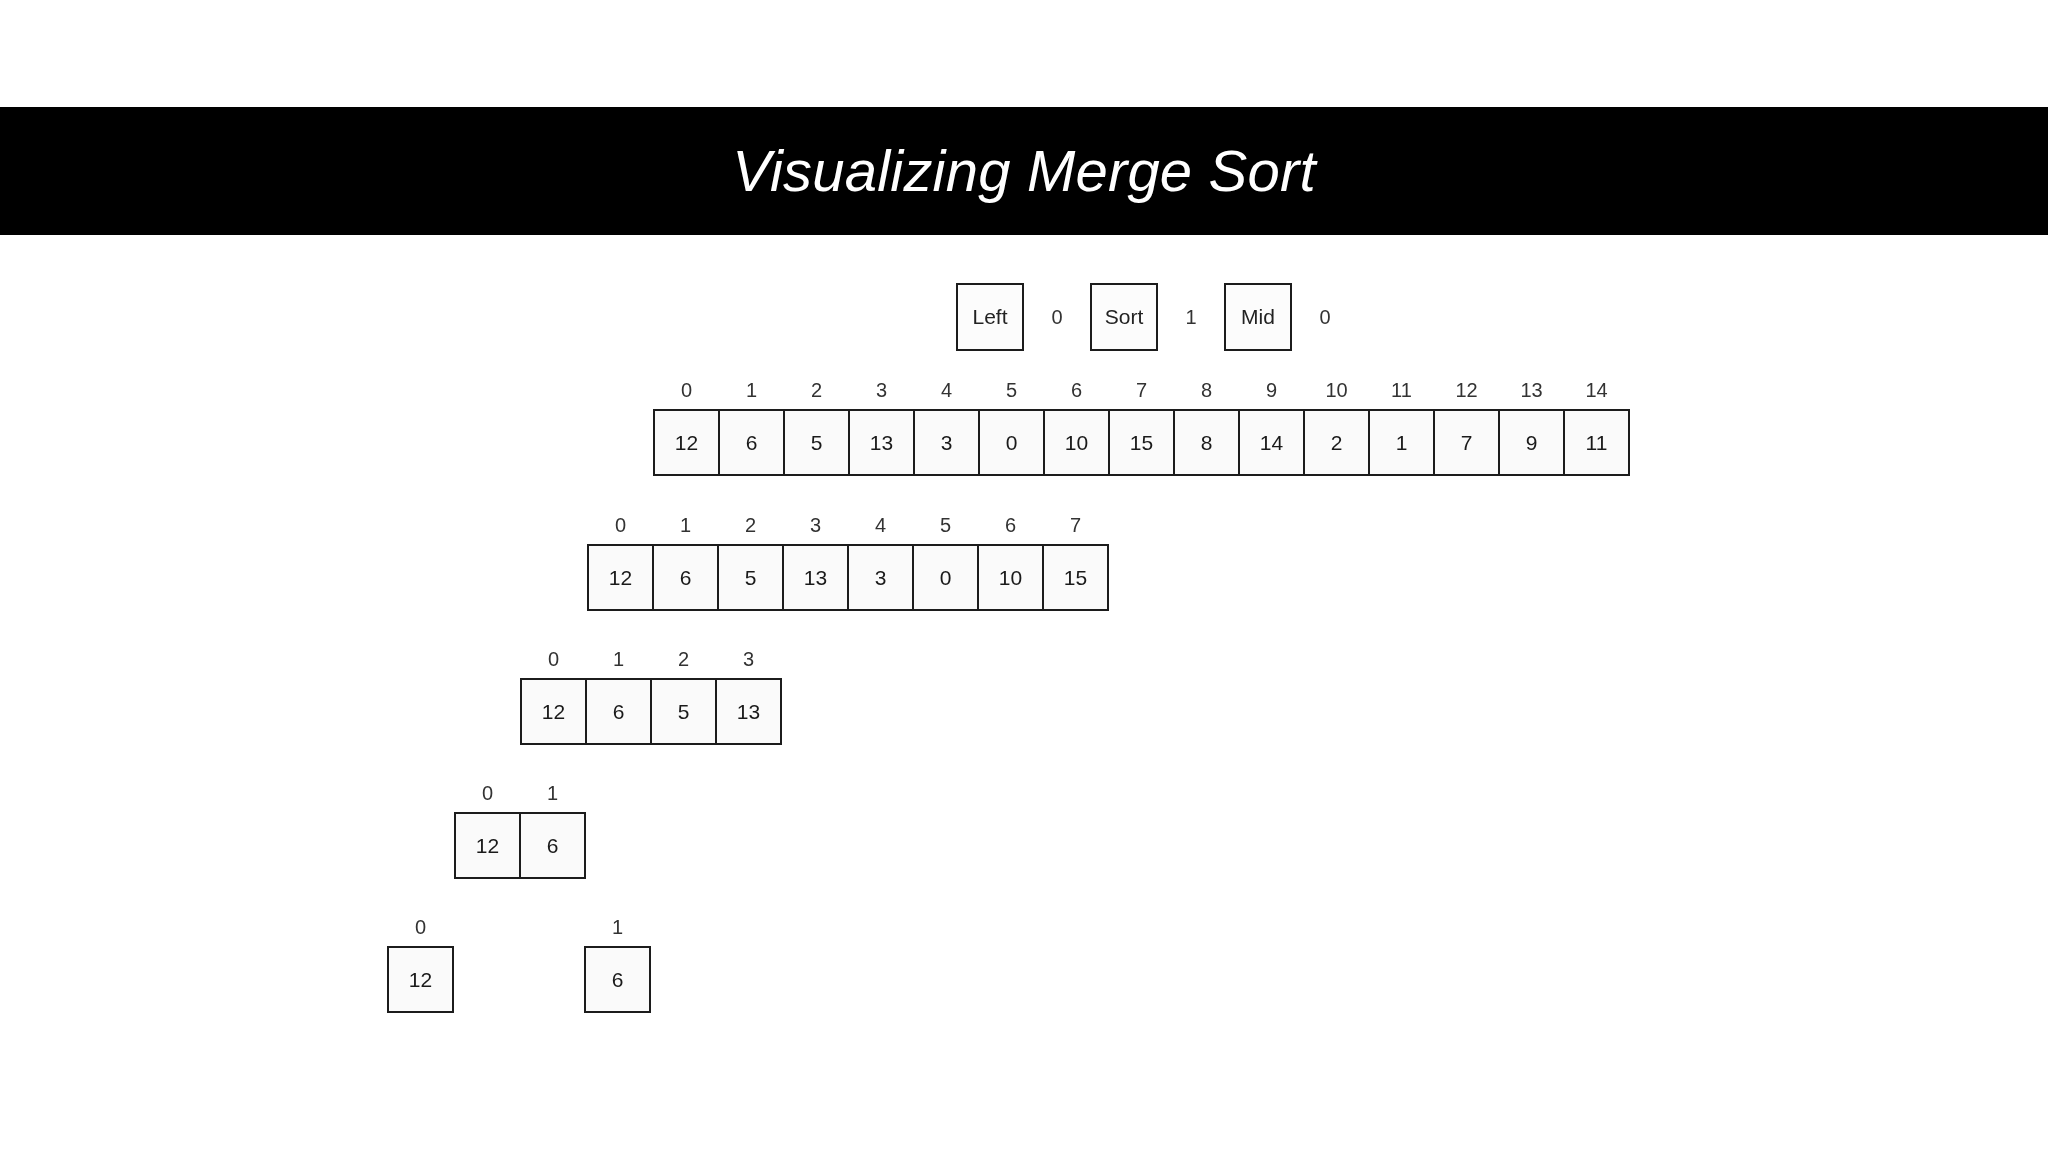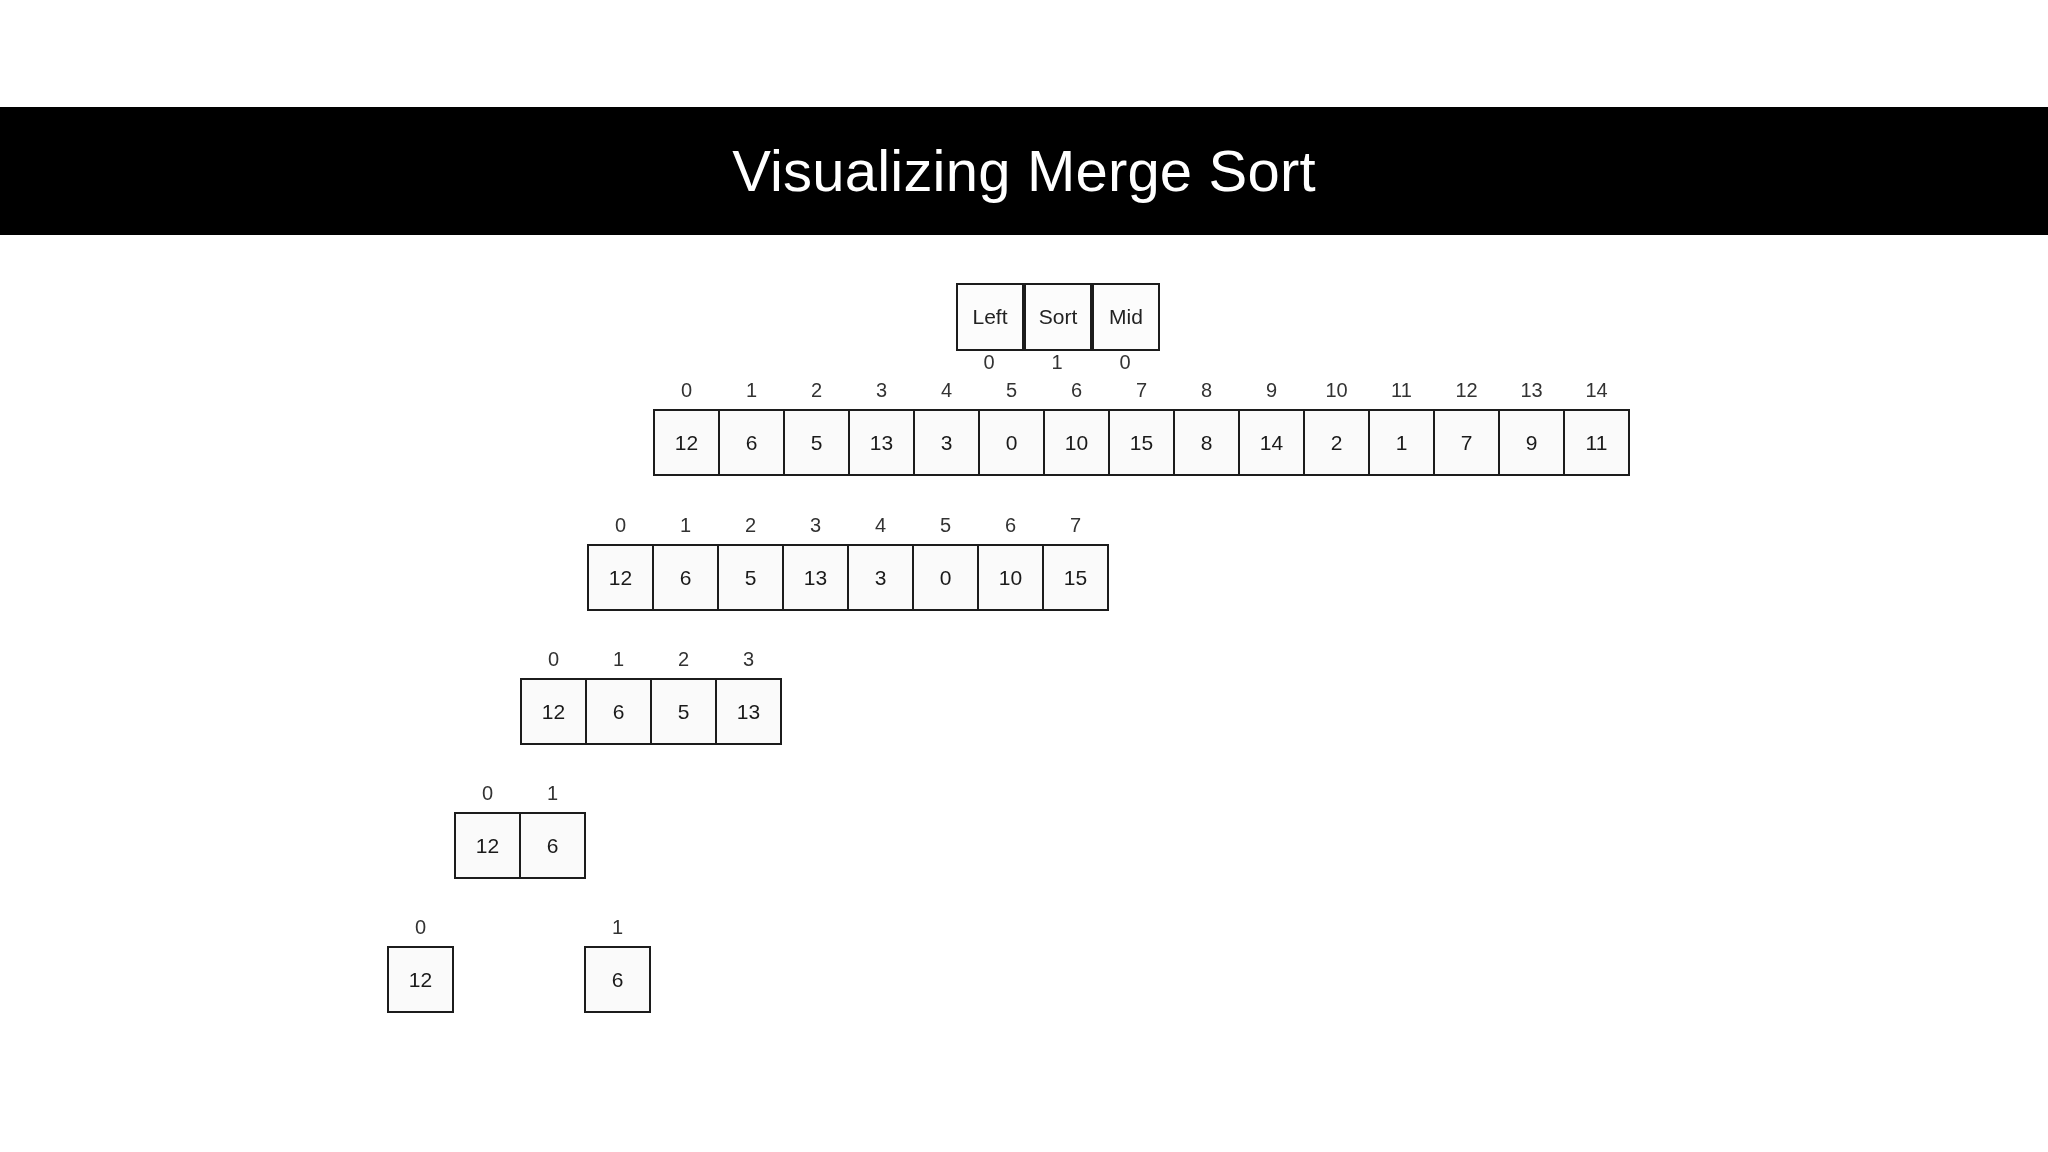--- a/index.html
+++ b/index.html
@@ -21,42 +21,42 @@
     position: absolute;
     left: 0;
     top: 107px;
     width: 2048px;
     height: 128px;
     background: #000000;
     display: flex;
     align-items: center;
     justify-content: center;
     box-sizing: border-box;
+    font-style: italic;
   }
   .banner-title {
     color: #ffffff;
     font-size: 58px;
     font-weight: 400;
     letter-spacing: 0.2px;
     line-height: 1;
     white-space: nowrap;
   }
 
   
   .control-row {
     position: absolute;
     left: 956px;
     top: 283px;
     display: flex;
     align-items: center;
   }
   .control-group {
     display: flex;
-    align-items: flex-start;
-    flex-direction: column;
+    align-items: center;
   }
   .control-box {
     width: 68px;
     height: 68px;
     border: 2px solid #1c1c1c;
     background: #fcfcfc;
     display: flex;
     align-items: center;
     justify-content: center;
     box-sizing: border-box;

